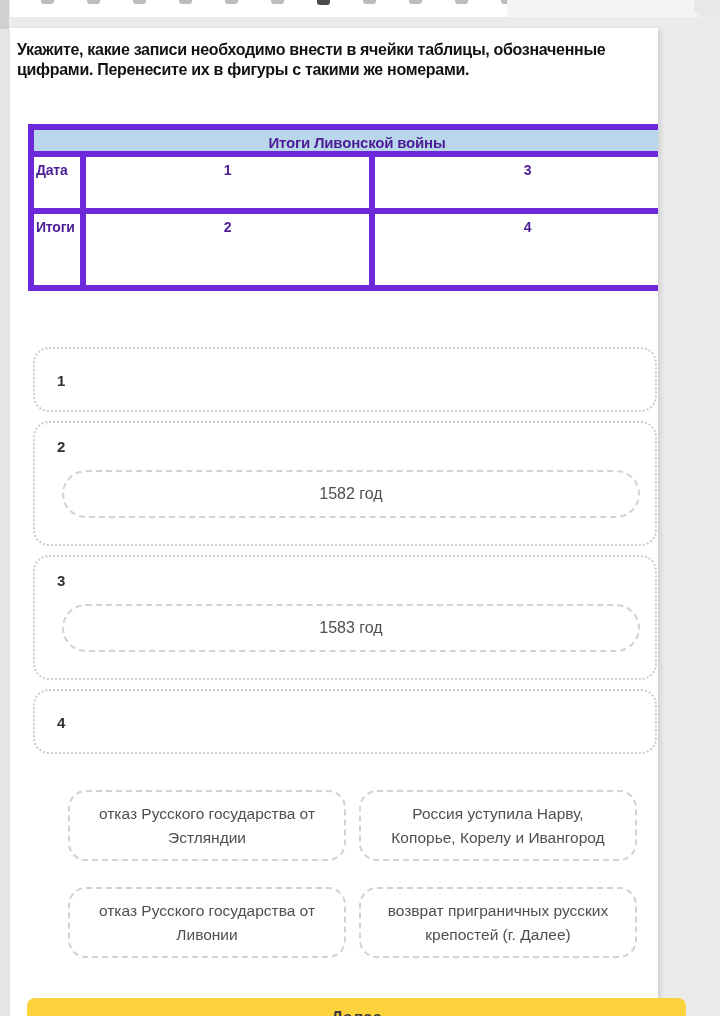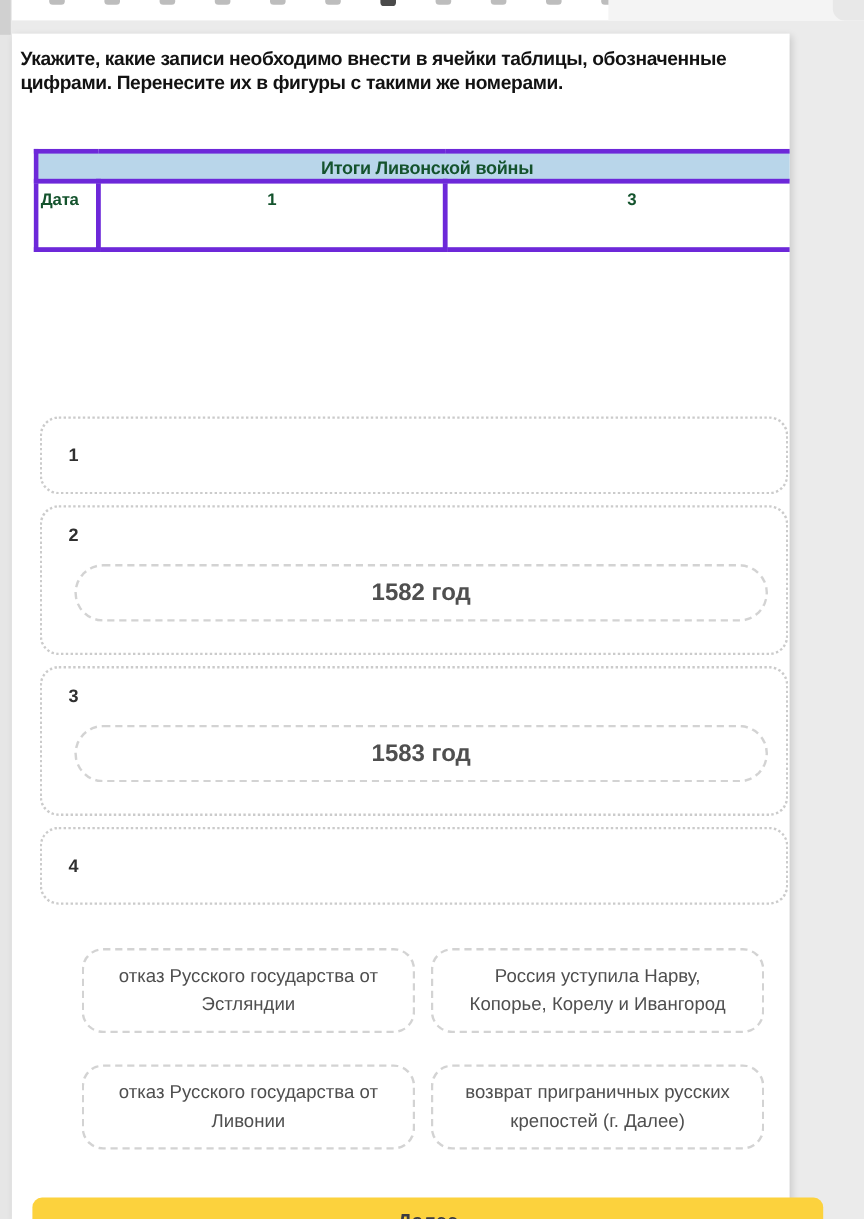--- a/index.html
+++ b/index.html
@@ -26,22 +26,22 @@
     box-shadow:2px 2px 6px rgba(0,0,0,0.14);
   }
   .instruction{
     position:absolute;left:7px;top:12px;width:630px;margin:0;
     font-size:16px;font-weight:bold;color:#121212;letter-spacing:-0.3px;line-height:20px;
   }
 
   
   .tbl-wrap{position:absolute;left:18px;top:96px;width:630px;overflow:hidden;}
   table.tbl{border-collapse:collapse;table-layout:fixed;width:652px;border:2px solid #404040;}
-  table.tbl td{border:4px solid #6d28d9;vertical-align:top;padding:5px 2px 0 2px;
-    font-weight:bold;color:#14532d;letter-spacing:-0.2px;box-sizing:border-box;}
+  table.tbl td{border:6px solid #6d28d9;vertical-align:top;padding:5px 2px 0 2px;
+    font-weight:bold;color:#4c1d95;letter-spacing:-0.2px;box-sizing:border-box;}
   tr.title-row td{height:24px;text-align:center;font-size:15px;padding-top:4px;}
   tr.head-row td{height:24px;text-align:center;font-size:14.5px;padding-top:4px;}
   tr.head-row td.blank{background:#ffffff;}
   tr.data-row-1 td{height:57px;margin-top:36px;}
   tr.data-row-2 td{height:77px;}
   td.row-label{font-size:14px;padding-left:4px;}
   td.num-cell{text-align:center;font-size:14px;}
 
   
   .zones{position:absolute;left:23px;top:319px;width:624px;display:flex;flex-direction:column;gap:9px;}
@@ -49,21 +49,21 @@
     border:2px dotted #cbcbcb;border-radius:16px;background:#ffffff;}
   .zone.empty{height:65px;}
   .zone.filled{height:125px;}
   .zone-num{position:absolute;left:22px;font-size:15px;font-weight:bold;color:#303030;}
   .zone.empty .zone-num{top:50%;transform:translateY(-50%);}
   .zone.filled .zone-num{top:15px;}
   .zone-chip{
     position:absolute;left:27px;right:15px;top:47px;height:48px;box-sizing:border-box;
     border:2px dashed #d3d3d3;border-radius:24px;background:#ffffff;
     display:flex;align-items:center;justify-content:center;
-    font-size:20px;color:#4f4f4f;font-weight:bold;
+    font-size:16px;color:#4f4f4f;
   }
 
   
   .bank{
     position:absolute;left:58px;top:762px;width:570px;
     display:grid;grid-template-columns:278px 278px;column-gap:13px;row-gap:26px;
   }
   .bank-chip{
     box-sizing:border-box;min-height:71px;padding:8px 18px;
     border:2px dashed #d3d3d3;border-radius:18px;background:#ffffff;
@@ -115,20 +115,25 @@
         </colgroup>
       <tbody>
           <tr class="title-row">
         <td colspan="3" style="background:#b9d6ea">Итоги Ливонской войны</td>
       </tr>
       <tr class="data-row-1">
         <td class="row-label">Дата</td>
         <td class="num-cell">1</td>
         <td class="num-cell">3</td>
       </tr>
+      <tr class="data-row-2">
+        <td class="row-label">Итоги</td>
+        <td class="num-cell">2</td>
+        <td class="num-cell">4</td>
+      </tr>
     </tbody>
       </table>
   </div>
 
   <div class="zones">
     <div class="zone empty">
       <span class="zone-num">1</span>
     </div>
     <div class="zone filled">
       <span class="zone-num">2</span>

